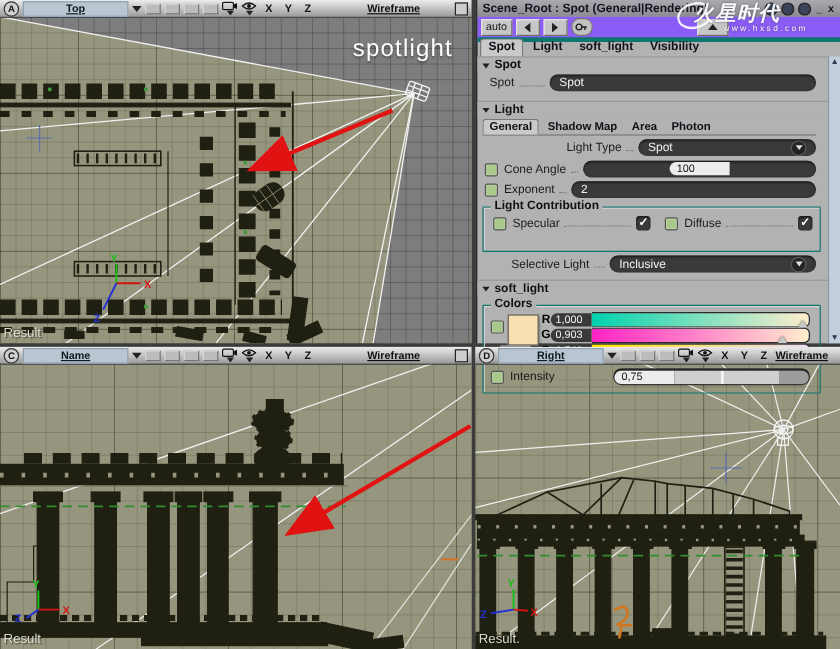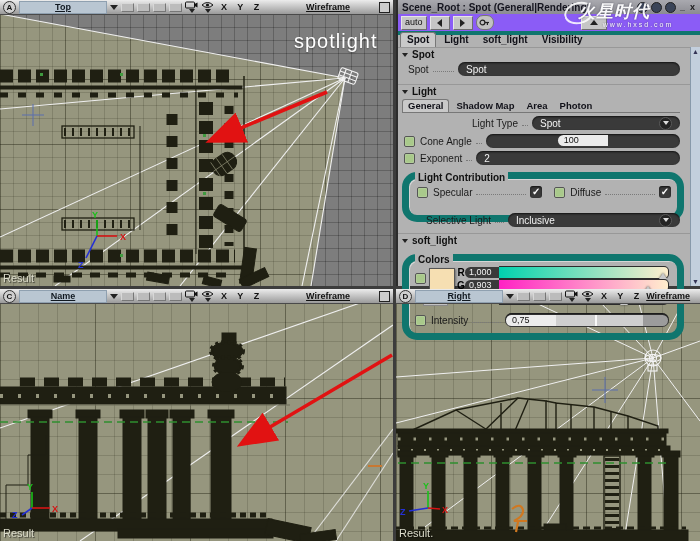--- a/index.html
+++ b/index.html
@@ -83,21 +83,21 @@
   .slider-pill{background:#3a3a3a;border-radius:8px;height:14px;display:flex;align-items:center;
     padding:1px;box-shadow:inset 0 1px 2px rgba(0,0,0,.7);box-sizing:border-box;}
   .num-box{width:50px;height:11px;background:#ececec;border-radius:6px 0 0 6px;color:#111;
     font-size:9px;line-height:11px;padding-left:6px;box-sizing:border-box;}
   .track{position:relative;flex:1;height:11px;border-radius:0 6px 6px 0;overflow:hidden;}
   .cursor{position:absolute;top:0;bottom:0;width:2px;background:#f8f8f8;}
   .gind{width:9px;height:9px;border:1px solid #555;border-radius:2px;background:#a9c98b;
     box-shadow:inset 0 0 1px #fff;flex:0 0 auto;}
   .chk{width:12px;height:12px;background:#3a3a3a;border-radius:3px;color:#fff;font-size:10px;
     font-weight:bold;line-height:12px;text-align:center;box-shadow:inset 0 1px 2px rgba(0,0,0,.7);}
-  .group{position:absolute;border:7px solid #0f766e;border-radius:15px;
+  .group{position:absolute;border:1px solid #0f766e;border-radius:1px;
     box-shadow:inset 1px 1px 0 #d6d6d6;}
   .group-title{position:absolute;top:-7px;left:6px;background:#b2b2b2;padding:0 3px;font-weight:bold;}
   .chan-letter{font-weight:bold;width:8px;text-align:center;color:#000;}
   .chan-val{width:30px;height:11px;background:#3a3a3a;border-radius:6px 0 0 6px;color:#f2f2f2;
     font-size:9px;line-height:11px;padding-left:4px;}
   .chan-bar{position:relative;flex:1;height:11px;border-radius:0 5px 5px 0;border:1px solid #2c2c2c;border-left:none;}
   .chan-marker{position:absolute;bottom:-1px;width:0;height:0;margin-left:-4px;
     border-left:4px solid transparent;border-right:4px solid transparent;border-bottom:6px solid #c9c9c9;
     filter:drop-shadow(0 0 1px #444);}
   .swatch{position:absolute;width:24px;height:24px;border:1px solid #555;box-shadow:1px 1px 2px rgba(0,0,0,.4);}

